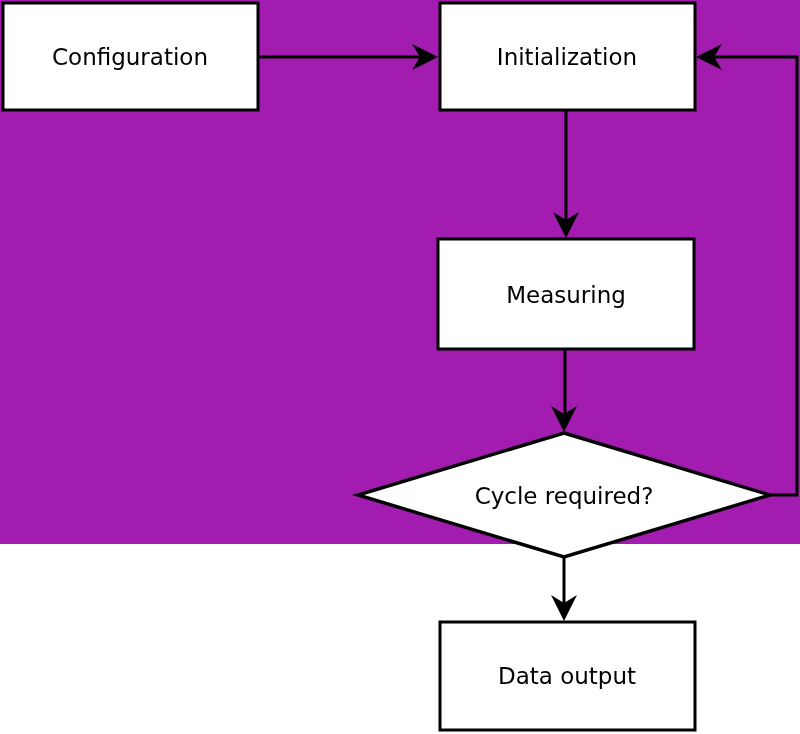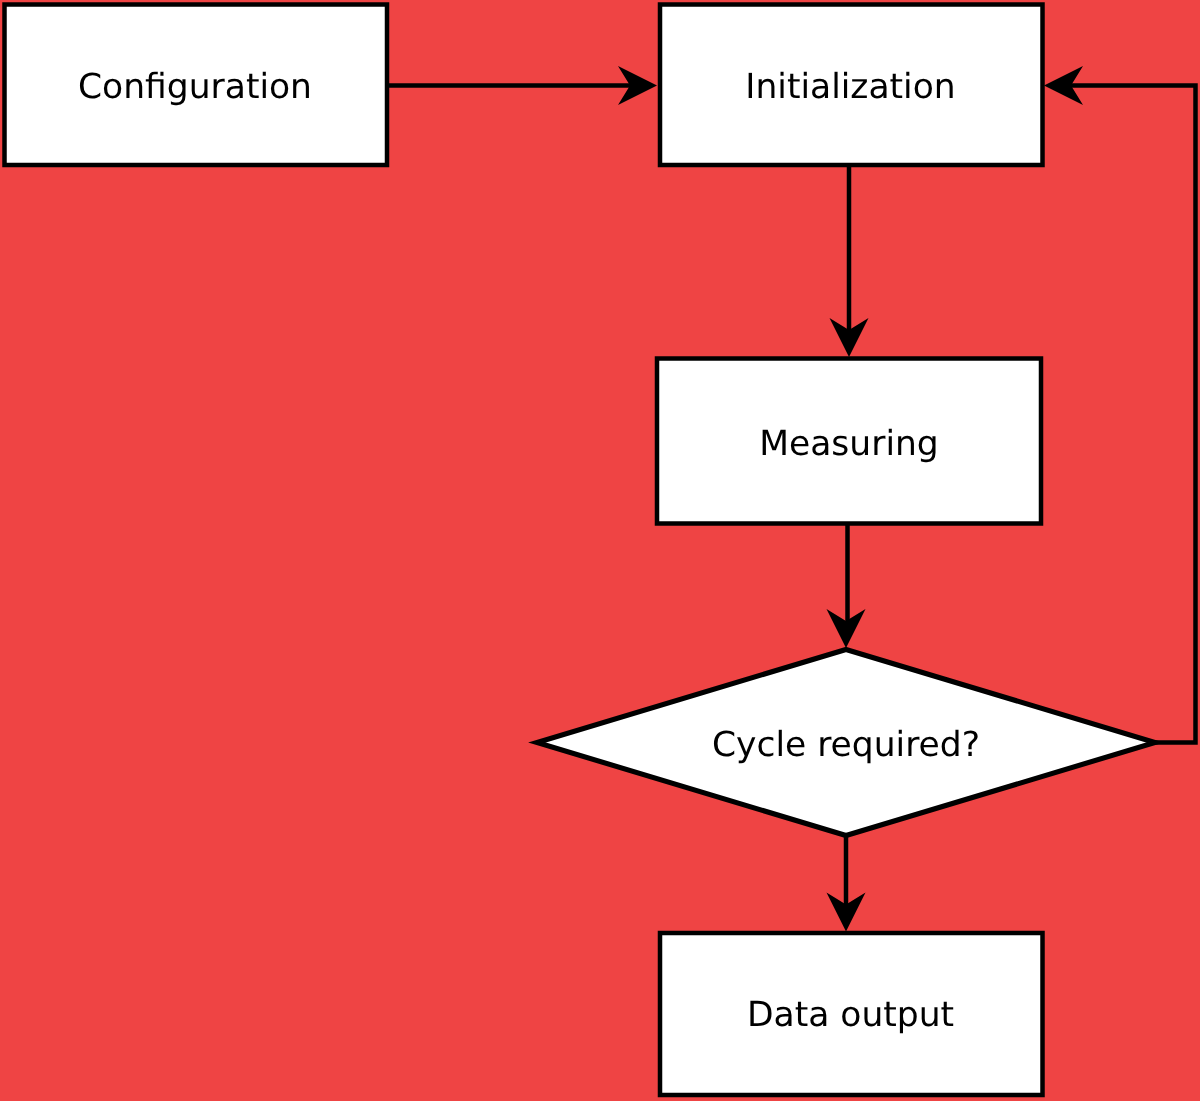--- a/index.html
+++ b/index.html
@@ -6,22 +6,22 @@
     margin: 0;
     padding: 0;
     background: #ffffff;
     width: 800px;
     height: 734px;
     overflow: hidden;
   }
   .canvas {
     position: relative;
     width: 800px;
-    height: 734px;
-    background: #ef4444;
+    height: 544px;
+    background: #a21caf;
   }
   svg { display: block; }
   .node {
     fill: #ffffff;
     stroke: #000000;
     stroke-width: 3;
   }
   .decision {
     fill: #ffffff;
     stroke: #000000;

